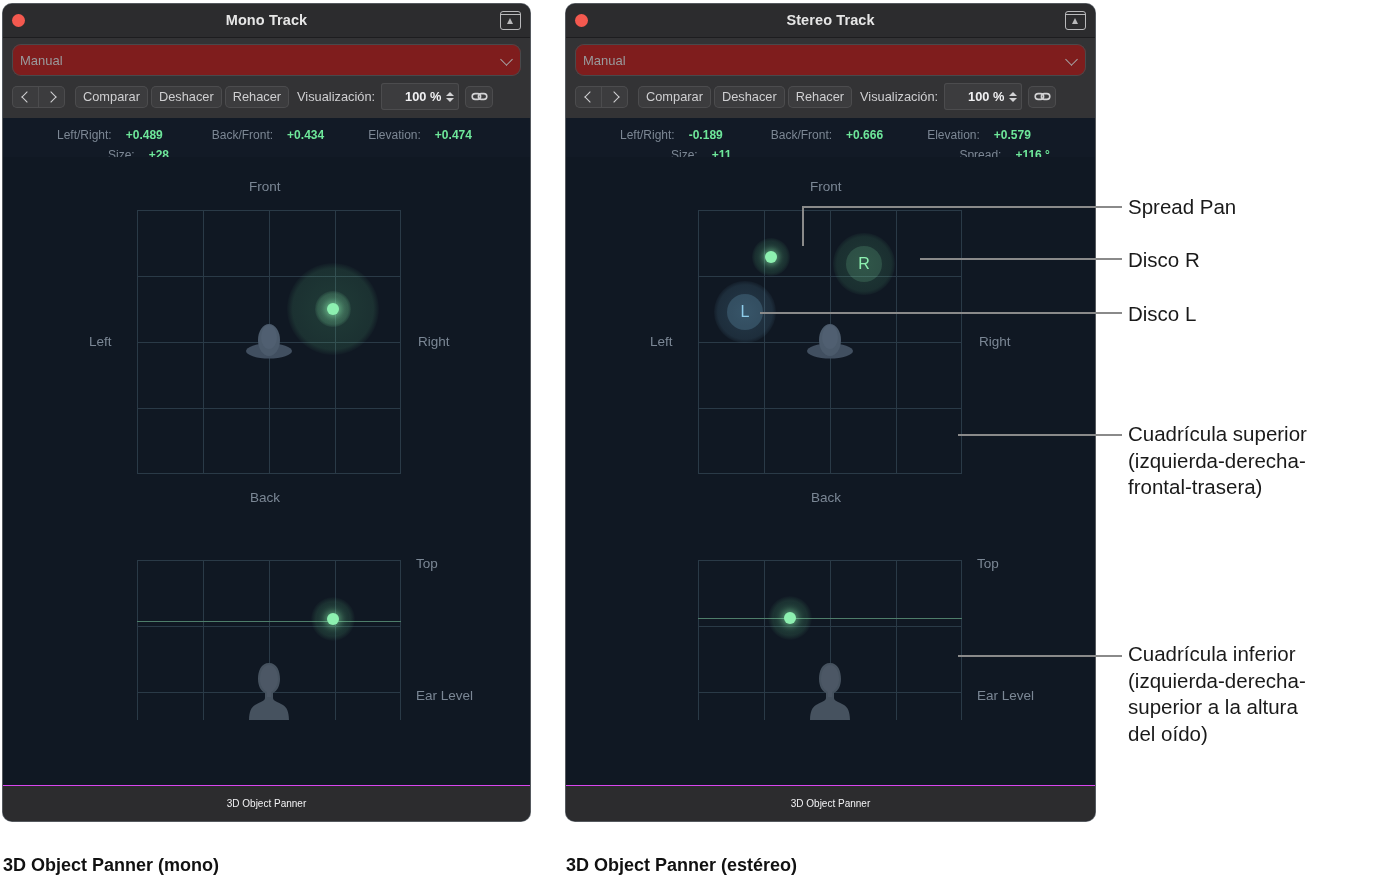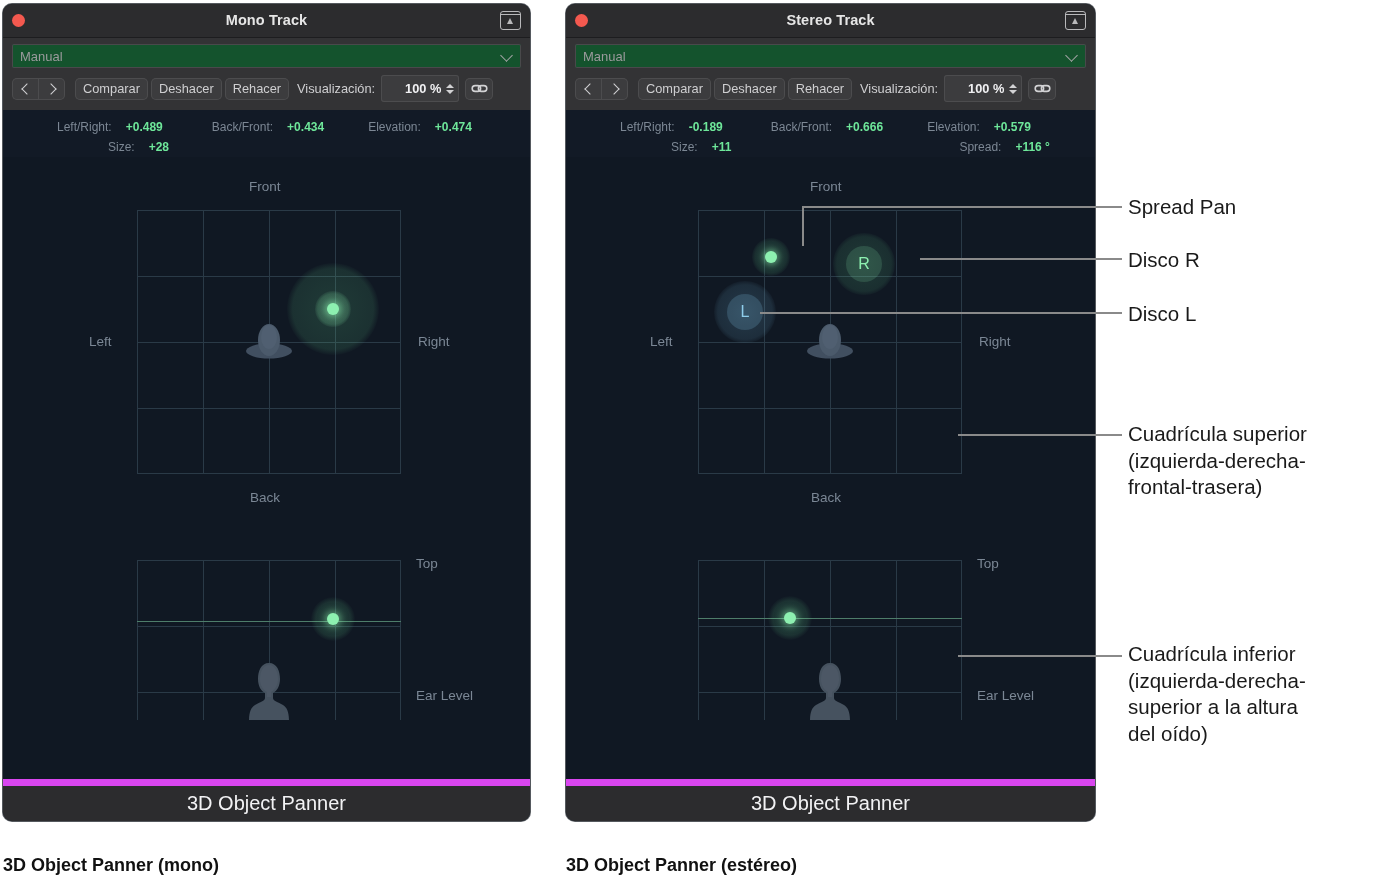--- a/index.html
+++ b/index.html
@@ -38,21 +38,21 @@
   .expand-btn:after{
     content:"";position:absolute;left:50%;top:6px;margin-left:-3.5px;
     width:0;height:0;border-left:3.5px solid transparent;border-right:3.5px solid transparent;
     border-bottom:6px solid #b9b9bb;
   }
   .toolbar{
     background:#333335;padding:0;position:relative;
   }
   .preset-row{padding:6px 9px 0 9px;}
   .preset{
-    height:24px;border-radius:2px;background:#14532d;
+    height:32px;border-radius:9px;background:#7f1d1d;
     box-shadow:inset 0 0 0 1px #49494b;
     position:relative;display:flex;align-items:center;
   }
   .preset span{color:#9a9a9c;font-size:13px;padding-left:8px;}
   .chev{
     position:absolute;right:10px;top:50%;width:8px;height:8px;margin-top:-5px;
     border-right:1.6px solid #a6a6a8;border-bottom:1.6px solid #a6a6a8;
     transform:rotate(45deg);
   }
   .ctrl-row{
@@ -108,22 +108,22 @@
   .gridbox{position:absolute;}
   .gl{position:absolute;background:#2a3a47;}
   .gl.v{width:1px;top:0;bottom:0;}
   .gl.h{height:1px;left:0;right:0;}
   .elevline{position:absolute;height:1px;background:#4e7d6a;left:0;right:0;}
   .head-top{position:absolute;}
   .head-front{position:absolute;}
   .puck{position:absolute;border-radius:50%;}
   .footer{
     position:absolute;left:0;right:0;bottom:0;height:35px;background:#2c2c2e;
-    color:#f2f2f4;font-size:20px;display:flex;align-items:center;justify-content:center;
-    border-top:7px solid #d946ef;
+    color:#f2f2f4;font-size:10px;display:flex;align-items:center;justify-content:center;
+    border-top:1px solid #d946ef;
   }
   .callout-line{position:absolute;background:#8a8a8a;height:2px;}
   .callout-vline{position:absolute;background:#8a8a8a;width:2px;}
   .callout-txt{
     position:absolute;color:#1a1a1a;font-size:20.5px;line-height:26.5px;
     white-space:pre-line;
   }
   .caption{
     position:absolute;color:#111;font-size:18px;font-weight:700;
   }

